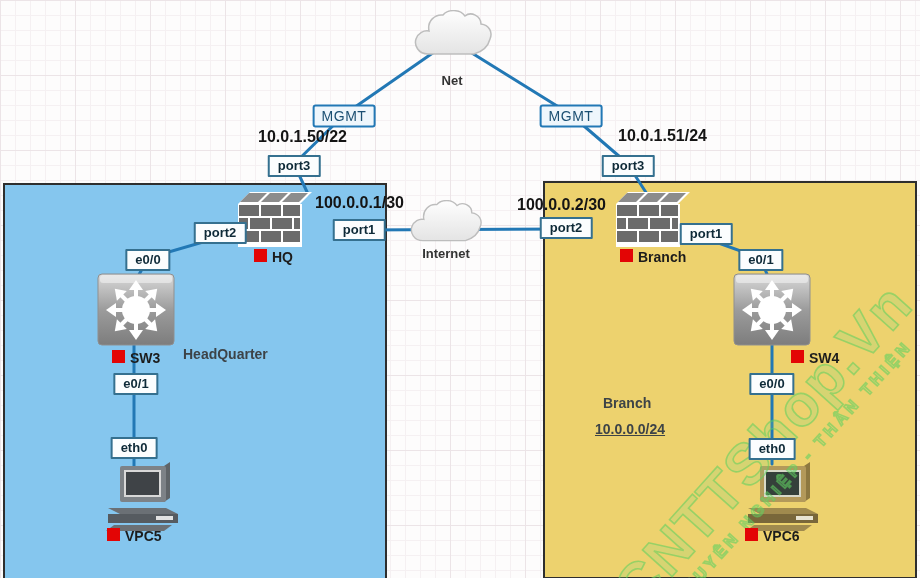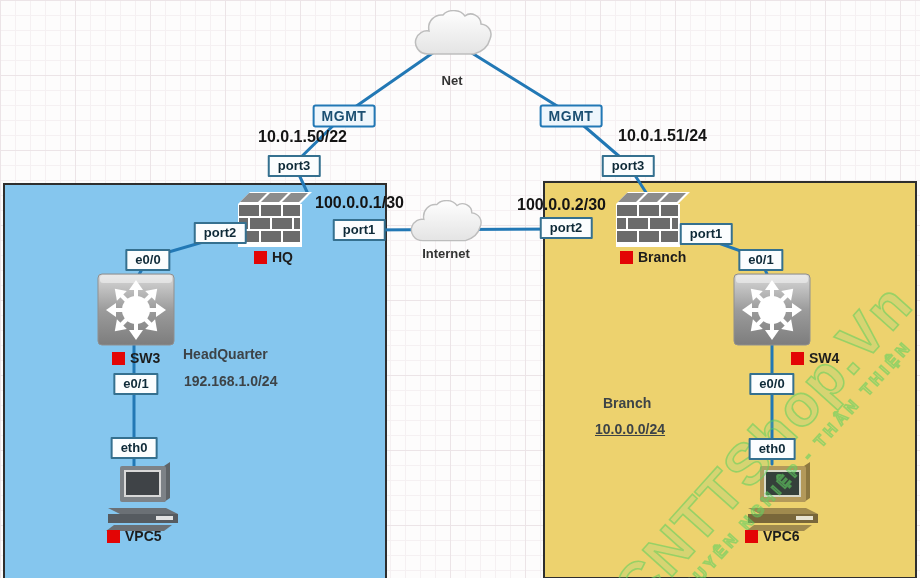--- a/index.html
+++ b/index.html
@@ -15,24 +15,24 @@
   .zone{position:absolute;border:2px solid #2e2e2e;}
   .zone-hq{left:3px;top:183px;width:380px;height:395px;background:#85c6ee;border-bottom:none;}
   .zone-branch{left:543px;top:181px;width:370px;height:394px;background:#edd26e;}
   .links{position:absolute;left:0;top:0;z-index:3;}
   .node{position:absolute;z-index:4;}
   .pill{position:absolute;z-index:6;transform:translate(-50%,-50%);
     background:#fbfdfe;border:2px solid #35708f;border-radius:1px;
     padding:1px 8px 2px 8px;font-size:13px;font-weight:bold;color:#0e2a38;white-space:nowrap;}
   .mgmt{position:absolute;z-index:6;transform:translate(-50%,-50%);
     background:#eef6fc;border:2px solid #2278b5;border-radius:3px;
-    padding:1px 7px 2px 7px;font-size:14px;font-weight:bold;color:#1b4f72;letter-spacing:.5px;}
+    padding:1px 7px 2px 7px;font-size:14px;font-weight:normal;color:#1b4f72;letter-spacing:.5px;}
   .iplabel{position:absolute;z-index:6;font-size:16px;font-weight:bold;color:#141414;white-space:nowrap;}
   .cloudlabel{position:absolute;z-index:6;font-size:13px;font-weight:bold;color:#333;white-space:nowrap;transform:translateX(-50%);}
-  .devlabel{position:absolute;z-index:6;display:flex;align-items:center;gap:5px;
+  .devlabel{position:absolute;z-index:6;display:flex;align-items:flex-start;gap:5px;
     font-size:14px;font-weight:bold;color:#1c1c1c;white-space:nowrap;}
   .redsq{width:13px;height:13px;background:#e30505;display:inline-block;}
   .zonetitle{position:absolute;z-index:6;font-size:14px;font-weight:bold;color:#3d4347;white-space:nowrap;}
   .watermark{position:absolute;z-index:5;left:770px;top:452px;width:560px;
     transform:translate(-50%,-50%) rotate(-48deg);text-align:center;pointer-events:none;
     color:rgba(130,220,130,0.22);-webkit-text-stroke:1.6px rgba(92,208,92,0.55);}
   .wm1{font-size:58px;font-weight:bold;letter-spacing:2px;line-height:1.05;}
   .wm2{font-size:16px;font-weight:bold;letter-spacing:4px;}
 </style>
 </head>
@@ -257,21 +257,20 @@
     <rect x="12" y="52" width="70" height="9" fill="#79673a"></rect>
     <rect x="60" y="54" width="17" height="4" fill="#e8e4d2"></rect>
     <polygon points="18,63 76,63 68,69 10,69" fill="#a08a4e"></polygon>
   </svg>
   <div class="devlabel" style="left:745px;top:528px;">
     <span class="redsq"></span>
     <span>VPC6</span>
   </div>
 
   <div class="zonetitle" style="left:183px;top:346px;">HeadQuarter</div>
-  <div class="zonetitle" style="left:184px;top:373px;">192.168.1.0/24</div>
   <div class="zonetitle" style="left:603px;top:395px;">Branch</div>
   <div class="zonetitle" style="left:595px;top:421px;text-decoration:underline;">10.0.0.0/24</div>
 
   <div class="pill" style="left:294px;top:166px;">port3</div>
   <div class="pill" style="left:220px;top:233px;">port2</div>
   <div class="pill" style="left:359px;top:230px;">port1</div>
   <div class="pill" style="left:628px;top:166px;">port3</div>
   <div class="pill" style="left:566px;top:228px;">port2</div>
   <div class="pill" style="left:706px;top:234px;">port1</div>
   <div class="pill" style="left:148px;top:260px;">e0/0</div>

